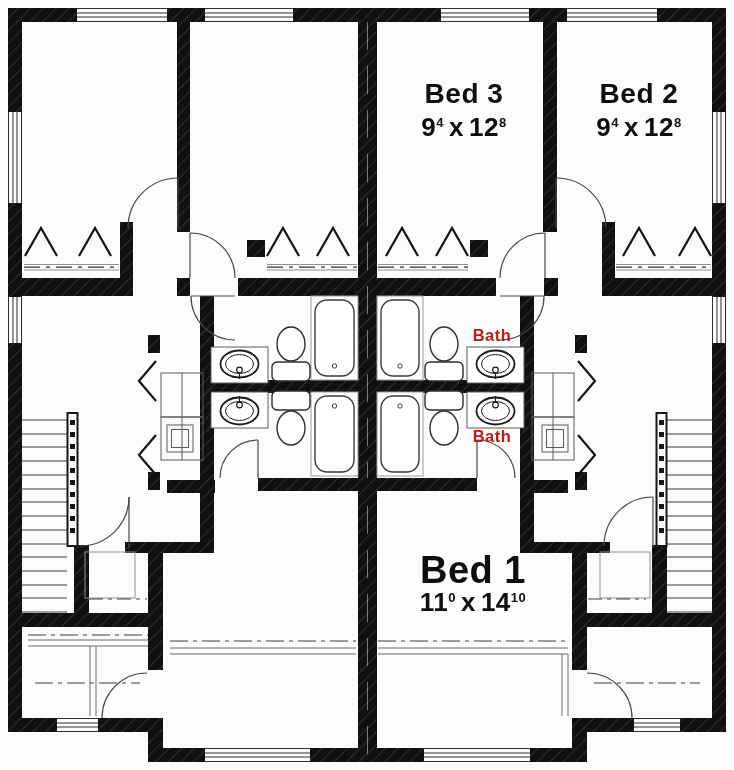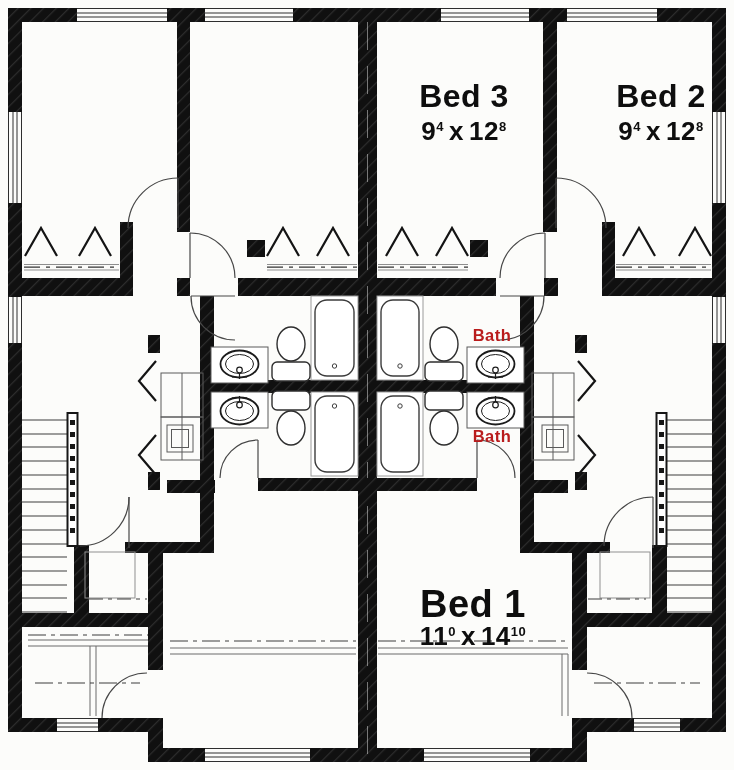--- a/index.html
+++ b/index.html
@@ -1,21 +1,21 @@
 <!DOCTYPE html>
 <html><head>
 <meta charset="utf-8">
 <style>
   html,body{margin:0;padding:0;background:#ffffff;}
   #plan{position:relative;width:734px;height:770px;background:#fcfcfa;overflow:hidden;
         font-family:"Liberation Sans",sans-serif;}
   #plan svg{position:absolute;left:0;top:0;}
   .room-label{position:absolute;transform:translateX(-50%);text-align:center;color:#0e0e0e;
               font-weight:700;letter-spacing:.5px;white-space:nowrap;}
-  .rname{font-size:32px;line-height:1;}
+  .rname{font-size:28px;line-height:1;}
   .room-label.b1 .rname{font-size:38px;}
   .rdims{font-size:26px;line-height:1;margin-top:6px;}
   .room-label.b1 .rdims{margin-top:0;}
   .rdims sup{font-size:13px;vertical-align:9px;}
   .tx{margin:0 5px;}
   .bath-label{position:absolute;transform:translateX(-50%);font-size:16.5px;font-weight:700;
               color:#b91c1c;letter-spacing:.5px;white-space:nowrap;}
 </style>
 </head>
 <body>
@@ -407,23 +407,23 @@
     <rect x="600" y="552" width="50" height="46" fill="none" stroke="#8f8f8f" stroke-width="1"></rect>
     <line x1="89" y1="599" x2="147" y2="599" stroke="#3c3c3c" stroke-width="1.1" stroke-dasharray="14 5 4 5"></line>
     <line x1="588" y1="599" x2="646" y2="599" stroke="#3c3c3c" stroke-width="1.1" stroke-dasharray="14 5 4 5"></line>
   </g>
 </svg>
 
   <div class="room-label" style="left:464px;top:80px;">
     <div class="rname">Bed 3</div>
     <div class="rdims"><span>9</span><sup>4</sup><span class="tx">x</span><span>12</span><sup>8</sup></div>
   </div>
-  <div class="room-label" style="left:639px;top:80px;margin-left:22px;">
+  <div class="room-label" style="left:639px;top:80px;">
     <div class="rname">Bed 2</div>
     <div class="rdims"><span>9</span><sup>4</sup><span class="tx">x</span><span>12</span><sup>8</sup></div>
   </div>
-  <div class="room-label b1" style="left:473px;top:585px;">
+  <div class="room-label b1" style="left:473px;top:551px;">
     <div class="rname">Bed 1</div>
     <div class="rdims"><span>11</span><sup>0</sup><span class="tx">x</span><span>14</span><sup>10</sup></div>
   </div>
   <div class="bath-label" style="left:492px;top:326px;">Bath</div>
   <div class="bath-label" style="left:492px;top:427px;">Bath</div>
 </div>
 
 </body></html>

